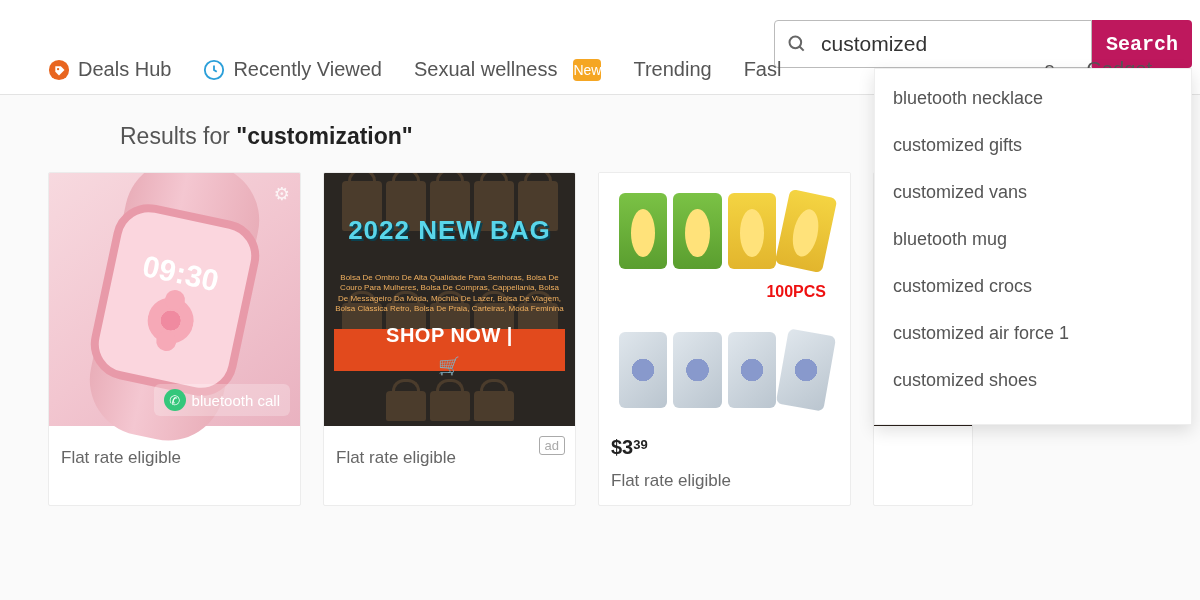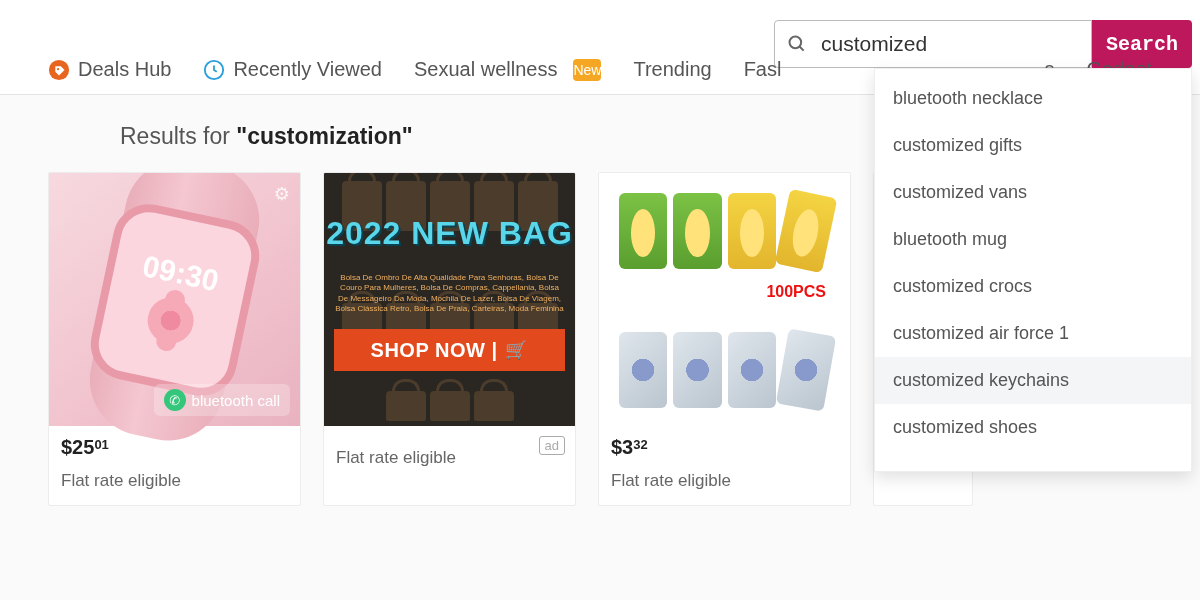--- a/index.html
+++ b/index.html
@@ -40,23 +40,23 @@
   .watch-flower::before{top:-8px;left:13px;} .watch-flower::after{bottom:-8px;left:13px;}
   .bt-badge { position:absolute; right:10px; bottom:10px; background:rgba(255,255,255,.25); color:#fff; font-size:15px; padding:5px 10px; border-radius:6px; display:flex; align-items:center; gap:6px; }
   .bt-circ { width:22px;height:22px;border-radius:50%;background:#34c77b;display:flex;align-items:center;justify-content:center;color:#fff;font-size:13px; }
   .gear-ic { position:absolute; top:10px; right:10px; color:#fff; opacity:.8; font-size:18px; }
   
   
   .img2 { background: #2a2622; }
   .bags-row { display:flex; gap:4px; justify-content:center; }
   .bag { width:40px; height:50px; background:#4b3c2c; border-radius:4px 4px 2px 2px; position:relative; }
   .bag::before{content:"";position:absolute;top:-12px;left:50%;transform:translateX(-50%);width:22px;height:14px;border:3px solid #4b3c2c;border-bottom:none;border-radius:12px 12px 0 0;}
-  .overlay-txt { position:absolute; top:42px; left:0; right:0; text-align:center; font-size:32px; font-weight:800; color:#59d6ea; letter-spacing:1px; text-shadow:2px 2px 0 #0a4150; }
+  .overlay-txt { position:absolute; top:42px; left:0; right:0; text-align:center; font-size:26px; font-weight:800; color:#59d6ea; letter-spacing:1px; text-shadow:2px 2px 0 #0a4150; }
   .overlay-sub { position:absolute; top:100px; left:10px; right:10px; text-align:center; font-size:8px; color:#f0b060; line-height:1.3; }
-  .shop-now { position:absolute; bottom:55px; left:10px; right:10px; height:42px; background:#e24a1d; color:#fff; font-size:20px; font-weight:800; display:flex; align-items:center; justify-content:center; gap:8px; letter-spacing:.5px; }
+  .shop-now { position:absolute; bottom:55px; left:10px; right:10px; height:42px; background:#e24a1d; color:#fff; font-size:20px; font-weight:800; display:flex; align-items:center; justify-content:center; gap:8px; letter-spacing:.5px;flex-direction:column; }
   .shop-now span.cart{font-size:18px;} 
   
   
   .img3 { background:#fff; }
   .pouches-top { position:absolute; top:20px; left:20px; right:20px; display:flex; gap:6px; }
   .pouch { width:56px; height:76px; border-radius:6px; background:linear-gradient(#7bc245,#5a9e2f); position:relative; }
   .pouch.y{ background:linear-gradient(#f4d442,#e2b52d); }
   .pouch::after{content:"";position:absolute;inset:16px 12px 12px 12px;background:#ffe27a;border-radius:50%;}
   .hundred { position:absolute; top:110px; right:24px; color:#e11; font-size:16px; font-weight:800; }
   .pouches-bot { position:absolute; bottom:18px; left:20px; right:20px; display:flex; gap:6px; }
@@ -138,21 +138,20 @@
           <div class="watch-time">09:30</div>
           <div class="watch-flower"></div>
         </div>
         <span class="gear-ic">⚙</span>
         <div class="bt-badge">
           <span class="bt-circ">✆</span>
           <span>bluetooth call</span>
         </div>
       </div>
       <div class="card-body">
-        <div class="price"><span>$25</span><span class="price-cents">01</span></div>
         <div class="shipline">Flat rate eligible</div>
       </div>
     </div>
 
     <div class="card">
       <div class="card-img img2">
         <div style="position:absolute;top:8px;left:0;right:0;" class="bags-row">
             <div class="bag"></div>
             <div class="bag"></div>
             <div class="bag"></div>
@@ -194,36 +193,35 @@
           </div>
         <div class="hundred">100PCS</div>
         <div class="pouches-bot">
             <div class="pouch2"></div>
             <div class="pouch2"></div>
             <div class="pouch2"></div>
             <div class="pouch2" style="transform:rotate(10deg)"></div>
           </div>
       </div>
       <div class="card-body">
-        <div class="price"><span>$3</span><span class="price-cents">32</span></div>
+        <div class="price"><span>$3</span><span class="price-cents">39</span></div>
         <div class="shipline">Flat rate eligible</div>
       </div>
     </div>
 
     <div class="card card4">
       <div class="img4">
         <div class="teeth"></div>
       </div>
     </div>
 
   </div>
 </div>
 
 <div class="suggest">
   <div class="sug-item">bluetooth necklace</div>
   <div class="sug-item">customized gifts</div>
   <div class="sug-item">customized vans</div>
   <div class="sug-item">bluetooth mug</div>
   <div class="sug-item">customized crocs</div>
   <div class="sug-item">customized air force 1</div>
-  <div class="sug-item hl">customized keychains</div>
   <div class="sug-item">customized shoes</div>
 </div>
 
 </body></html>

